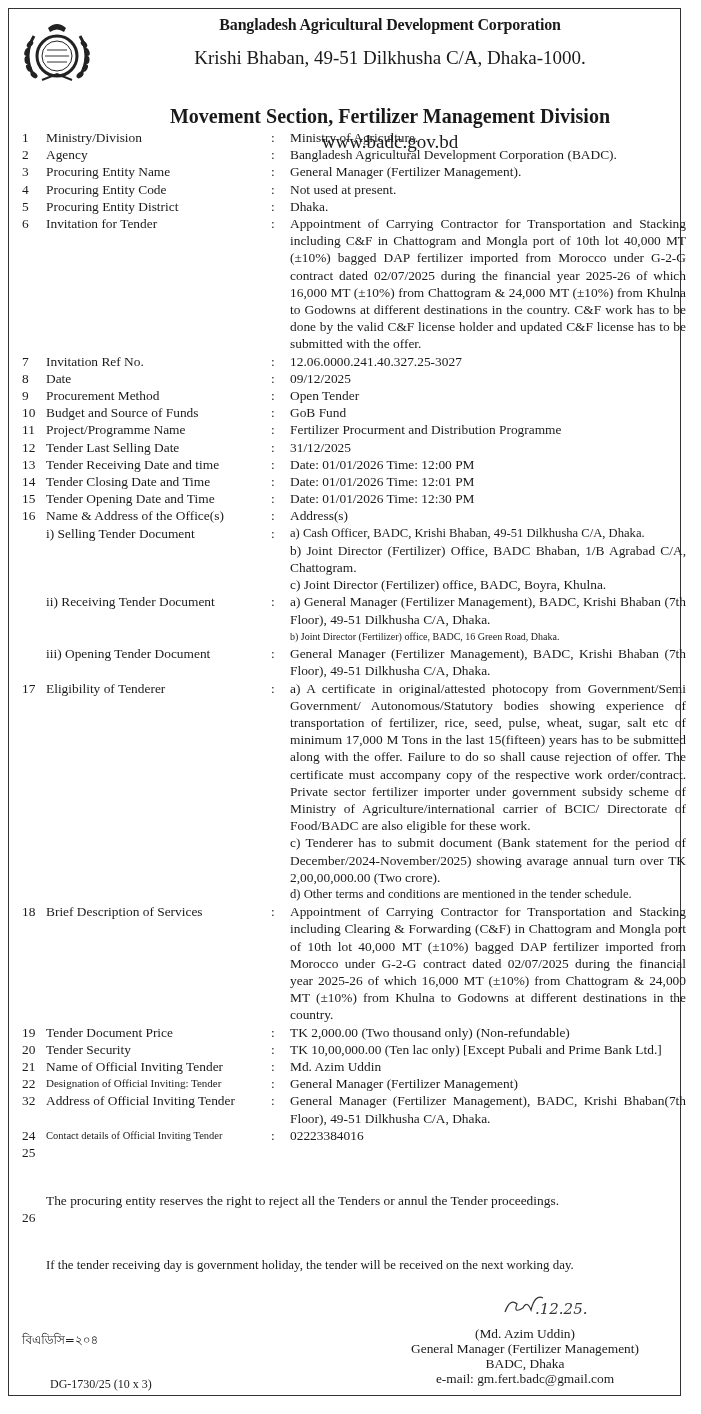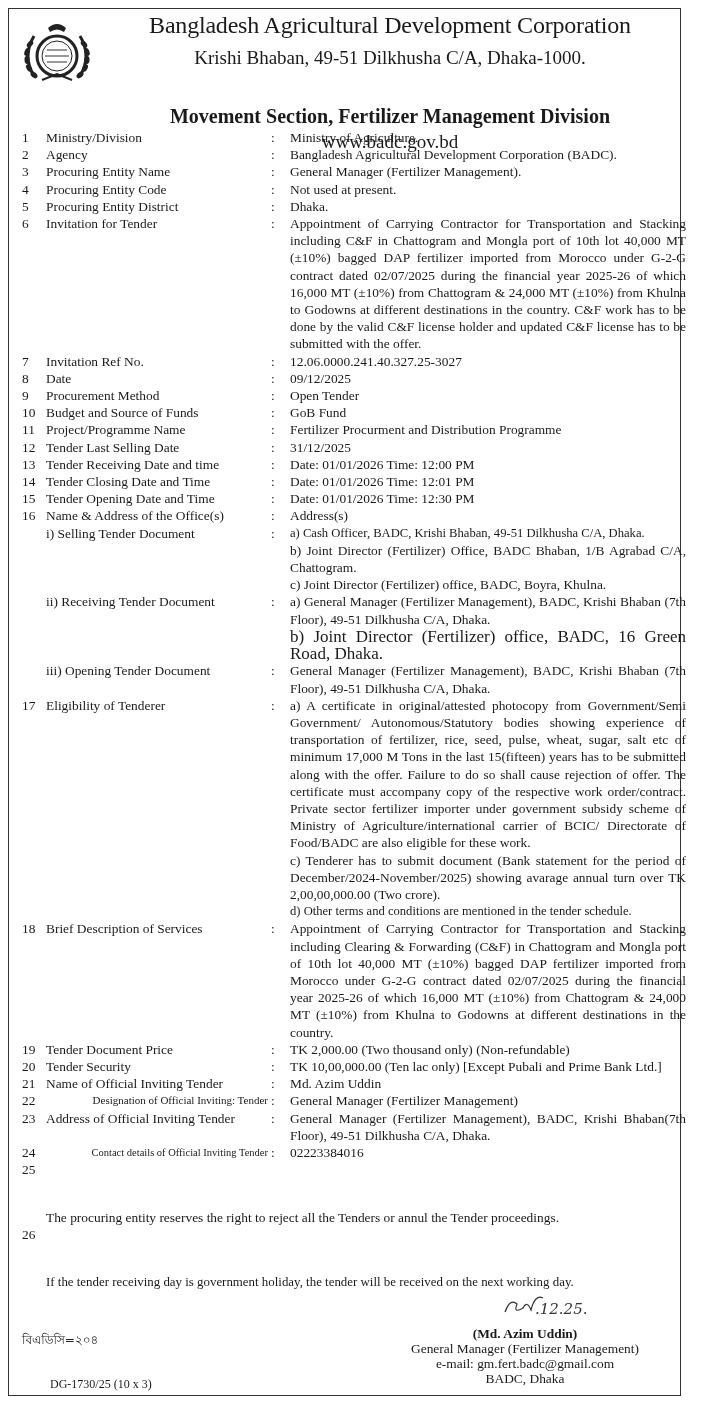--- a/index.html
+++ b/index.html
@@ -10,38 +10,38 @@
   .frame {
     position: absolute; left: 8px; top: 8px; width: 673px; height: 1388px;
     border: 1.5px solid #333; box-sizing: border-box;
   }
   .logo {
     position: absolute; left: 20px; top: 18px; width: 74px; height: 70px;
   }
   .head {
     position: absolute; left: 100px; top: 12px; width: 580px; text-align: center;
   }
-  .h1 { font-size: 24px; font-weight: normal; line-height: 26px; letter-spacing: -0.2px; text-align: center; }
+  .h1 { font-size: 16px; font-weight: bold; line-height: 26px; letter-spacing: -0.2px; text-align: center; }
   .h2 { font-size: 19px; line-height: 24px; margin-top: 8px; }
   .h3 { font-size: 20px; font-weight: bold; line-height: 25px; margin-top: 34px; }
   .h4 { font-size: 19px; line-height: 25px; }
 
   .rows { position: absolute; left: 22px; top: 129px; width: 650px; font-size: 13.4px; line-height: 17.2px; }
   .row { display: flex; }
   .num { width: 24px; flex: none; }
   .lab { width: 222px; flex: none; white-space: nowrap; }
-  .lab.small { font-size: 11px; text-align: right; }
+  .lab.small { font-size: 11px; }
   .colon { width: 22px; flex: none; text-align: left; padding-left: 3px; box-sizing: border-box; }
   .val { width: 396px; flex: none; text-align: justify; }
   .para { display: block; }
   .full { flex: 1; margin-top: 48px; }
 
   .sig { position: absolute; left: 385px; top: 1290px; width: 280px; text-align: center; font-size: 13.4px; line-height: 15px; }
   .sig .scribble { height: 36px; position: relative; }
-  .sig .name { font-weight: bold; }
+  .sig .name { font-weight: normal; }
   .bottom-left { position: absolute; left: 22px; font-size: 13px; }
 </style>
 </head>
 <body>
 
 <div class="frame"></div>
 
 <div class="logo">
   <svg width="74" height="70" viewBox="0 0 74 70">
     <path d="M28 10 Q37 2 46 10 L44 14 Q37 9 30 14 Z" fill="#222"></path>
@@ -187,21 +187,21 @@
       <span class="para">b) Joint Director (Fertilizer) Office, BADC Bhaban, 1/B Agrabad C/A, Chattogram.</span>
       <span class="para">c) Joint Director (Fertilizer) office, BADC, Boyra, Khulna.</span>
     </span>
     </div>
   <div class="row">
       <span class="num"></span>
       <span class="lab">ii) Receiving Tender Document</span>
       <span class="colon">:</span>
     <span class="val">
       <span class="para">a) General Manager (Fertilizer Management), BADC, Krishi Bhaban (7th Floor), 49-51 Dilkhusha C/A, Dhaka.</span>
-      <span class="para" style="font-size:17px">b) Joint Director (Fertilizer) office, BADC, 16 Green Road, Dhaka.</span>
+      <span class="para" style="font-size:10px">b) Joint Director (Fertilizer) office, BADC, 16 Green Road, Dhaka.</span>
     </span>
     </div>
   <div class="row">
       <span class="num"></span>
       <span class="lab">iii) Opening Tender Document</span>
       <span class="colon">:</span>
       <span class="val">General Manager (Fertilizer Management), BADC, Krishi Bhaban (7th Floor), 49-51 Dilkhusha C/A, Dhaka.</span>
     </div>
 
   <div class="row">
@@ -239,21 +239,21 @@
       <span class="colon">:</span>
       <span class="val">Md. Azim Uddin</span>
     </div>
   <div class="row">
       <span class="num">22</span>
       <span class="lab small" style="font-size:11px">Designation of Official Inviting: Tender</span>
       <span class="colon">:</span>
       <span class="val">General Manager (Fertilizer Management)</span>
     </div>
   <div class="row">
-      <span class="num">23</span>
+      <span class="num">32</span>
       <span class="lab">Address of Official Inviting Tender</span>
       <span class="colon">:</span>
       <span class="val">General Manager (Fertilizer Management), BADC, Krishi Bhaban(7th Floor), 49-51 Dilkhusha C/A, Dhaka.</span>
     </div>
   <div class="row">
       <span class="num">24</span>
       <span class="lab small" style="font-size:10.5px">Contact details of Official Inviting Tender</span>
       <span class="colon">:</span>
       <span class="val">02223384016</span>
     </div>
@@ -270,18 +270,18 @@
 
 <div class="sig">
   <div class="scribble">
     <svg width="280" height="36" viewBox="0 0 280 36">
       <path d="M120 22 Q125 8 132 14 Q128 24 138 18 Q142 10 146 20 Q150 4 158 8" stroke="#333" stroke-width="1.2" fill="none"></path>
       <text x="150" y="24" font-family="DejaVu Serif, serif" font-style="italic" font-size="15" fill="#333">.12.25.</text>
     </svg>
   </div>
   <div class="name">(Md. Azim Uddin)</div>
   <div>General Manager (Fertilizer Management)</div>
+  <div>BADC, Dhaka</div>
   <div>e-mail: gm.fert.badc@gmail.com</div>
-  <div>BADC, Dhaka</div>
 </div>
 
 <div class="bottom-left" style="top:1331px; font-family:'DejaVu Sans', sans-serif; font-size:12px;">বিএডিসি=২০৪</div>
 <div class="bottom-left" style="top:1377px; font-size:12px;margin-left:28px;">DG-1730/25 (10 x 3)</div>
 
 </body></html>

